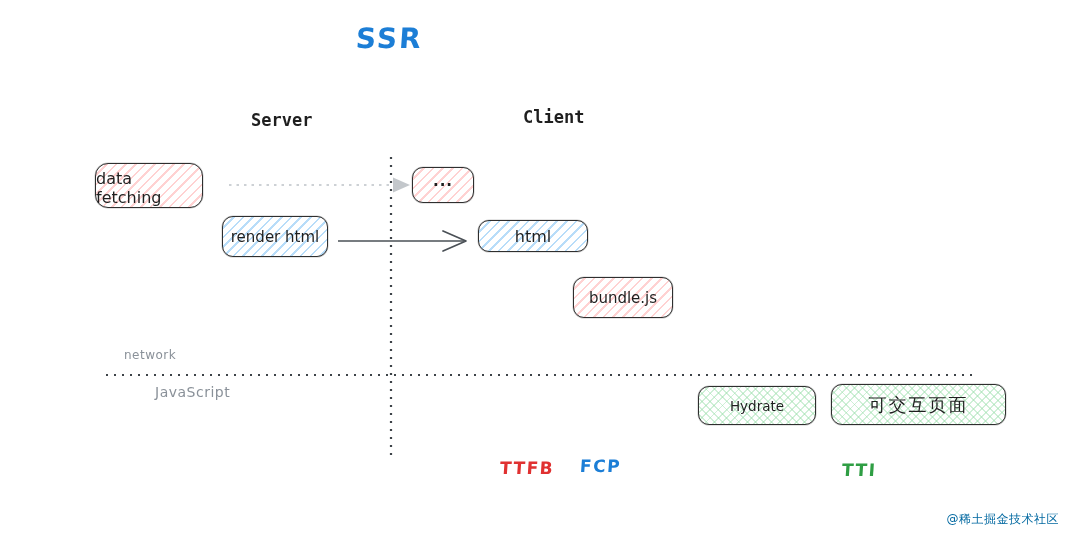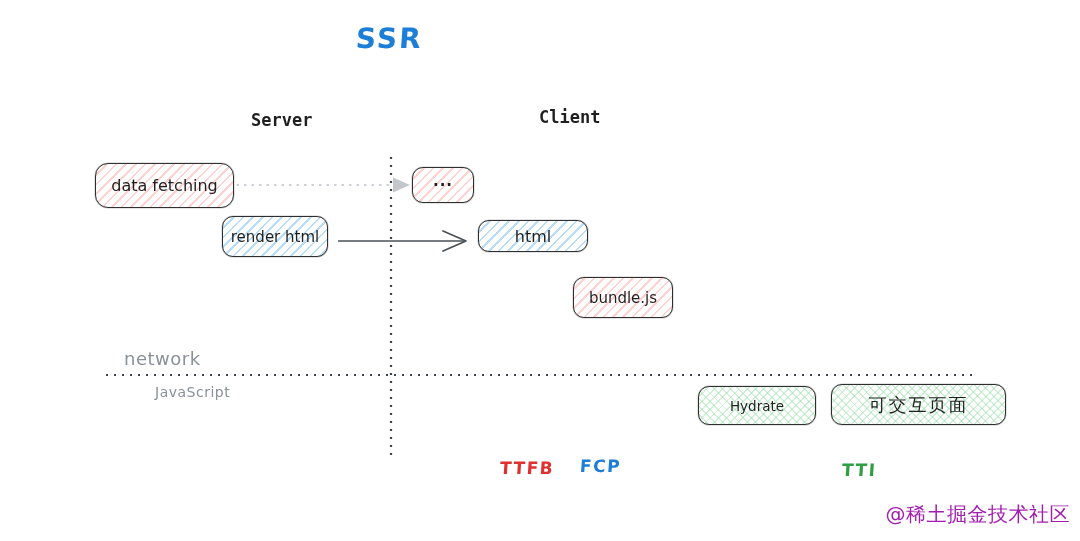--- a/index.html
+++ b/index.html
@@ -23,66 +23,66 @@
     color: #1c7ed6; z-index: 2;
     transform: skewX(-4deg);
   }
 
   .col-label {
     position: absolute; z-index: 2;
     font-family: "DejaVu Sans Mono", monospace;
     font-weight: bold; font-size: 17px; color: #1f1f1f; text-align: right;
   }
   .col-server { left: 251px; top: 110px; }
-  .col-client { left: 523px; top: 107px; margin-left: 16px; }
+  .col-client { left: 523px; top: 107px; }
 
   .lane-label {
     position: absolute; z-index: 2;
-    font-size: 18px; color: #8a9199; letter-spacing: 0.5px;
+    font-size: 12px; color: #8a9199; letter-spacing: 0.5px;
   }
   .lane-network { left: 124px; top: 348px; }
   .lane-javascript { left: 119px; top: 384px; font-size: 14px; margin-left: 36px; }
 
   .box {
     position: absolute; z-index: 2;
     display: flex; align-items: center; justify-content: center;
     border: 1.6px solid #2f2f2f; border-radius: 11px;
     background-color: #ffffff;
     color: #1f1f1f; font-size: 15px;
     box-shadow: 0 0 0 0.5px rgba(47,47,47,0.25);
   }
   .fill-pink  { background-image: repeating-linear-gradient(135deg, rgba(255,173,173,0.55) 0 1.8px, transparent 1.8px 6.8px); }
   .fill-blue  { background-image: repeating-linear-gradient(135deg, rgba(137,198,245,0.6) 0 1.8px, transparent 1.8px 6.8px); }
   .fill-green {
     background-image:
       repeating-linear-gradient(135deg, rgba(151,221,168,0.45) 0 1.4px, transparent 1.4px 5.8px),
       repeating-linear-gradient(45deg,  rgba(151,221,168,0.45) 0 1.4px, transparent 1.4px 5.8px);
   }
 
-  .box-data-fetching   { left: 95px;  top: 163px; width: 139px; height: 45px; border-radius: 13px; font-size: 16px; }
+  .box-data-fetching   { left: 95px;  top: 163px; width: 108px; height: 45px; border-radius: 13px; font-size: 16px; align-items: flex-end; }
   .box-response-dots   { left: 412px; top: 167px; width: 62px;  height: 36px; font-weight: bold; letter-spacing: 1px; }
   .box-response-dots .dots { transform: translateY(-4px); }
   .box-render-html     { left: 222px; top: 216px; width: 106px; height: 41px; }
   .box-html            { left: 478px; top: 220px; width: 110px; height: 32px; font-size: 16px; }
   .box-bundle-js       { left: 573px; top: 277px; width: 100px; height: 41px; }
   .box-hydrate         { left: 698px; top: 386px; width: 118px; height: 39px; font-size: 13.5px; }
   .box-interactive     { left: 831px; top: 384px; width: 175px; height: 41px; font-size: 18px; letter-spacing: 2px; }
 
   .metric {
     position: absolute; z-index: 2;
     font-size: 17px; font-weight: bold; letter-spacing: 1.5px;
     transform: skewX(-4deg);
   }
   .metric-ttfb { left: 500px; top: 458px; color: #e03131; }
   .metric-fcp  { left: 580px; top: 456px; color: #1c7ed6; }
   .metric-tti  { left: 842px; top: 460px; color: #2f9e44; }
 
   .watermark {
-    position: absolute; right: 10px; bottom: 13px; z-index: 2;
-    font-size: 20px; color: #a21caf; letter-spacing: 0.5px;
+    position: absolute; right: 21px; bottom: 13px; z-index: 2;
+    font-size: 12px; color: #0369a1; letter-spacing: 0.5px;
   }
 </style>
 </head>
 <body>
 
 <div class="stage">
 
   <svg class="overlay" viewBox="0 0 1080 541">
 
     <line x1="391" y1="157" x2="391" y2="455" stroke="#3d4348" stroke-width="2.2" stroke-dasharray="2 6"></line>

